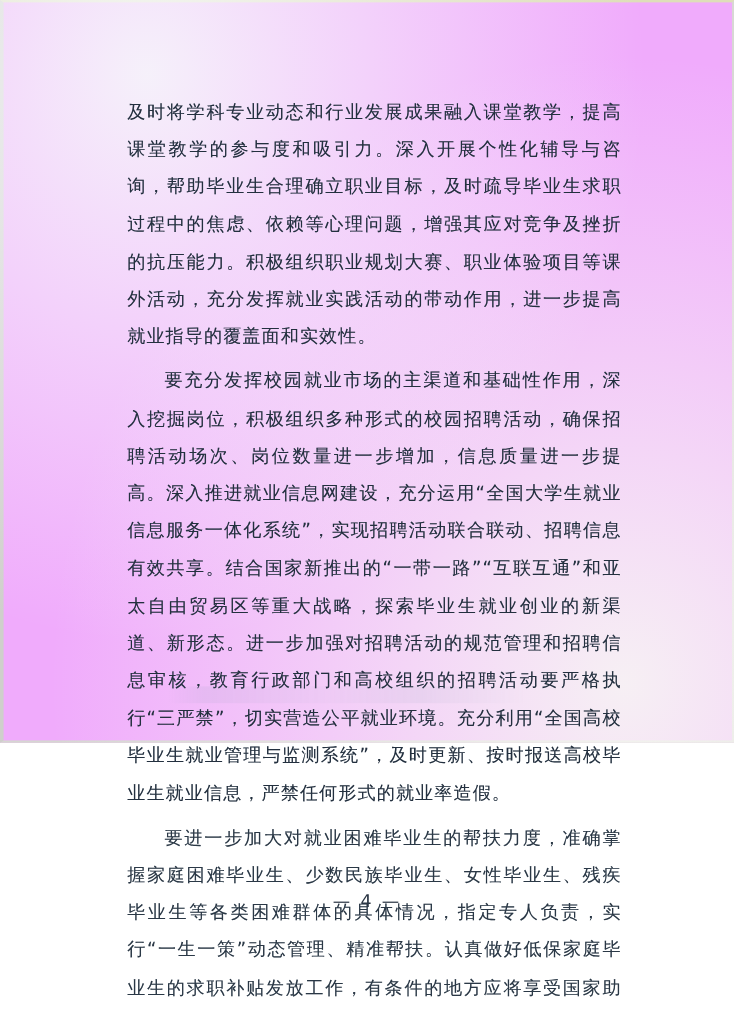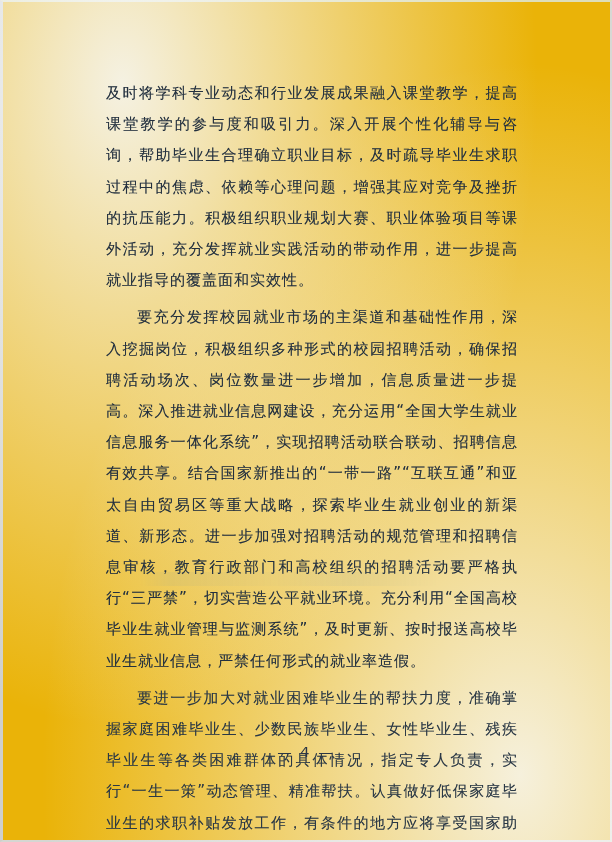--- a/index.html
+++ b/index.html
@@ -9,22 +9,22 @@
   body {
     width: 612px;
     height: 842px;
     background: #ffffff;
     font-family: "DejaVu Sans", sans-serif;
     overflow: hidden;
   }
   #page {
     position: relative;
     width: 612px;
-    height: 842px;
-    background: #eab308;
+    height: 619px;
+    background: #f0abfc;
     box-sizing: border-box;
   }
   
   #page::before {
     content: "";
     position: absolute;
     left: 0; top: 0; right: 0; bottom: 0;
     border-left: 3px solid #cfcfcb;
     border-right: 2px solid #d8d8d4;
     border-top: 2px solid #dedeb9;

